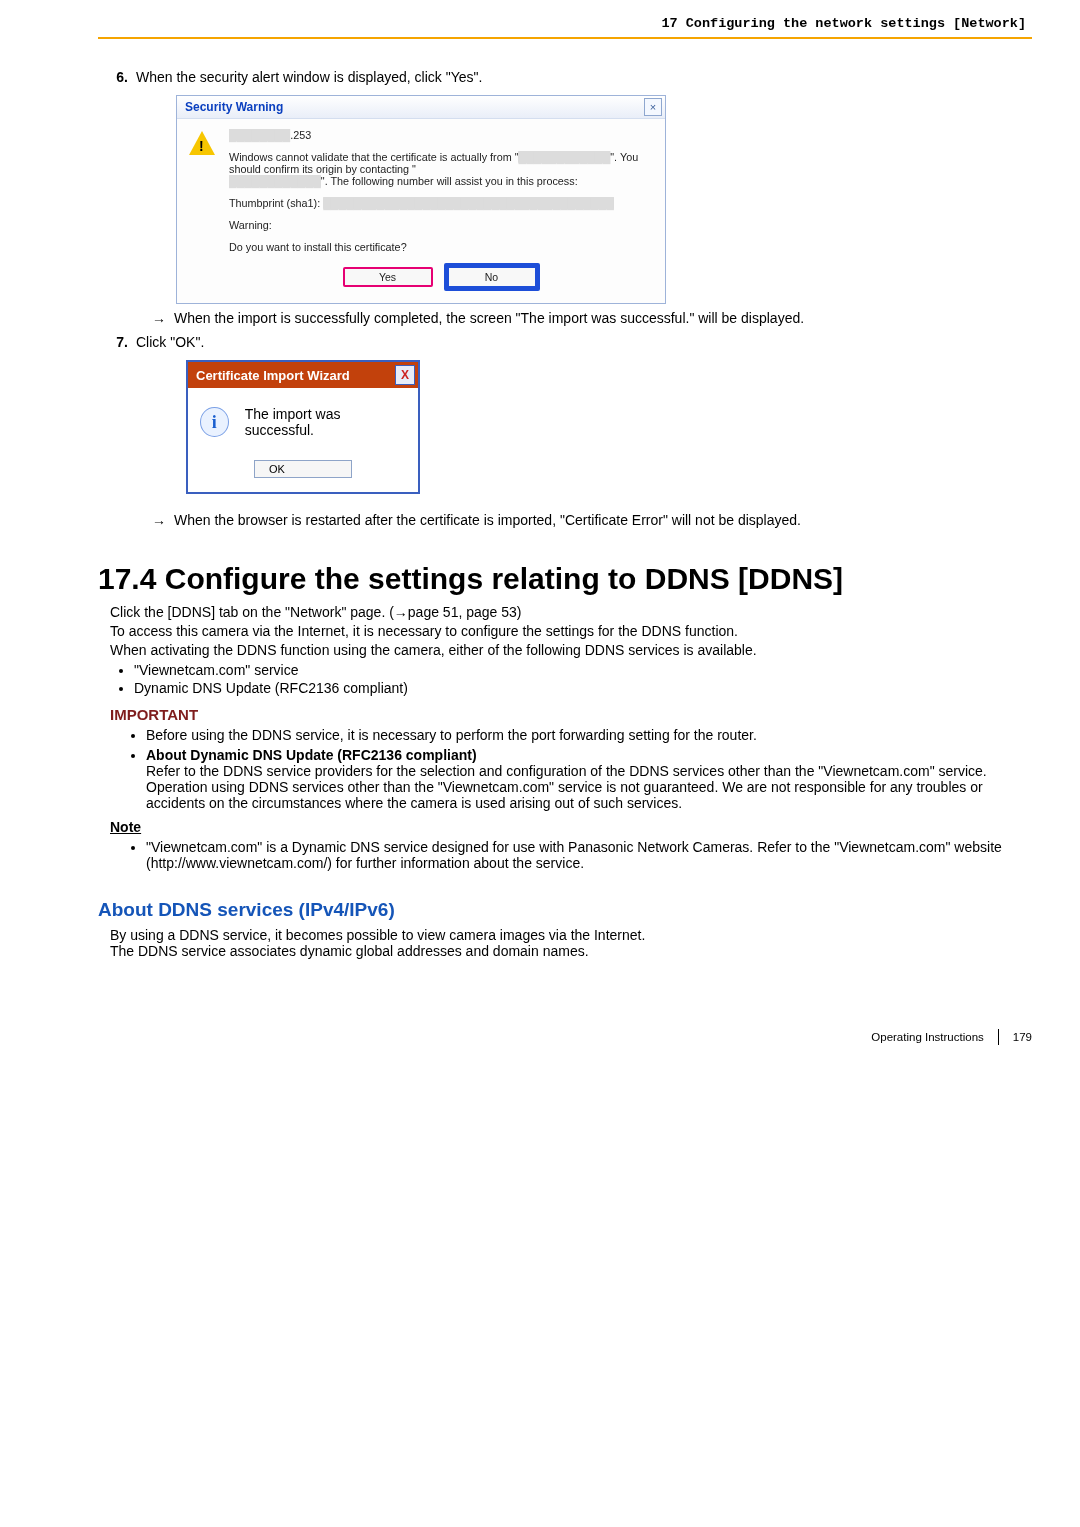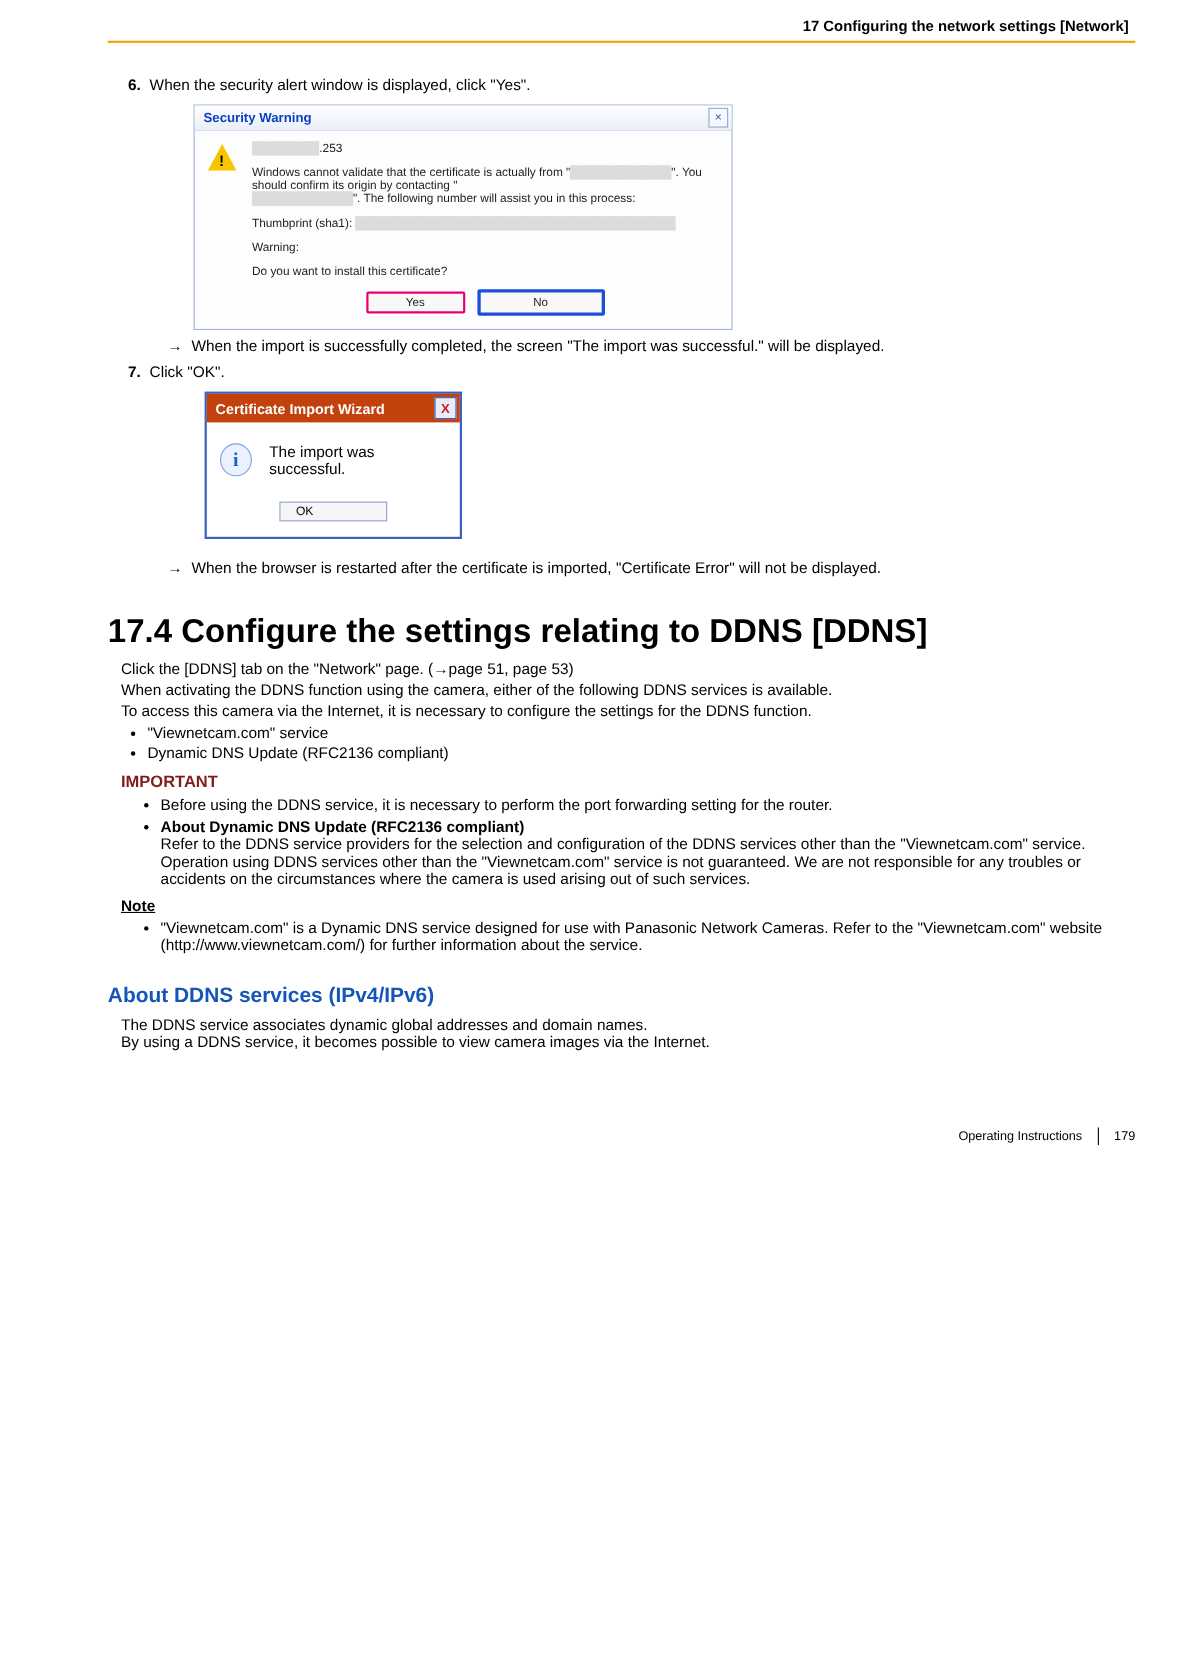--- a/index.html
+++ b/index.html
@@ -22,21 +22,21 @@
   .breadcrumb {
     text-align: right;
     font-weight: bold;
     font-size: 13.5px;
     margin-bottom: 6px;
     margin-right: 6px;
     margin-top: -88px;
     padding-top: 14px;
     padding-bottom: 0;
   }
-  .breadcrumb-wrap { padding-top: 0; }
+  .breadcrumb-wrap { padding-top: 0; font-family: Liberation Mono, monospace; }
   ol.steps {
     list-style: none;
     margin: 28px 0 0 0;
     padding: 0;
   }
   ol.steps > li {
     display: flex;
     margin-bottom: 4px;
   }
   .step-num {
@@ -118,21 +118,21 @@
     display:inline-block;
     min-width:66px;
     padding:2px 10px;
     font-size:10.5px;
     border:2px solid #e60073;
     border-radius:2px;
     margin:0 4px;
     background:#f8f8f8;
     text-align:center;
   }
-  .win-btn.secondary { border:3px solid #1d4ed8; padding:3px 22px; }
+  .win-btn.secondary { border:5px solid #1d4ed8; padding:3px 10px; }
   
   .dlg2 {
     width: 230px;
     margin: 10px 0 18px 50px;
     border:2px solid #3a5fbf;
   }
   .dlg2-title {
     background:#c2410c;
     color:#fff; font-weight:bold; font-size:13px;
     padding:3px 3px 3px 8px;
@@ -274,22 +274,22 @@
           <div class="arrow">→</div>
           <div>When the browser is restarted after the certificate is imported, "Certificate Error" will not be displayed.</div>
         </div>
       </div>
     </li>
   </ol>
 
   <h2 class="sec">17.4  Configure the settings relating to DDNS [DDNS]</h2>
   <div class="body-col intro">
     <p>Click the [DDNS] tab on the "Network" page. (→page 51, page 53)</p>
+    <p>To access this camera via the Internet, it is necessary to configure the settings for the DDNS function.</p>
     <p>When activating the DDNS function using the camera, either of the following DDNS services is available.</p>
-    <p>To access this camera via the Internet, it is necessary to configure the settings for the DDNS function.</p>
   </div>
   <ul class="bullets">
     <li>"Viewnetcam.com" service</li>
     <li>Dynamic DNS Update (RFC2136 compliant)</li>
   </ul>
 
   <div class="important">IMPORTANT</div>
   <ul class="imp">
     <li>Before using the DDNS service, it is necessary to perform the port forwarding setting for the router.</li>
     <li>
@@ -299,22 +299,22 @@
     </li>
   </ul>
 
   <div class="note-h">Note</div>
   <ul class="imp">
     <li>"Viewnetcam.com" is a Dynamic DNS service designed for use with Panasonic Network Cameras. Refer to the "Viewnetcam.com" website (http://www.viewnetcam.com/) for further information about the service.</li>
   </ul>
 
   <h3 class="blue">About DDNS services (IPv4/IPv6)</h3>
   <div class="body-col">
+    <div>By using a DDNS service, it becomes possible to view camera images via the Internet.</div>
     <div>The DDNS service associates dynamic global addresses and domain names.</div>
-    <div>By using a DDNS service, it becomes possible to view camera images via the Internet.</div>
   </div>
 
   <div class="footer">
     <div class="footer-inner">
       <span>Operating Instructions</span>
       <span class="footer-sep"></span>
       <span>179</span>
     </div>
   </div>
 </div>

